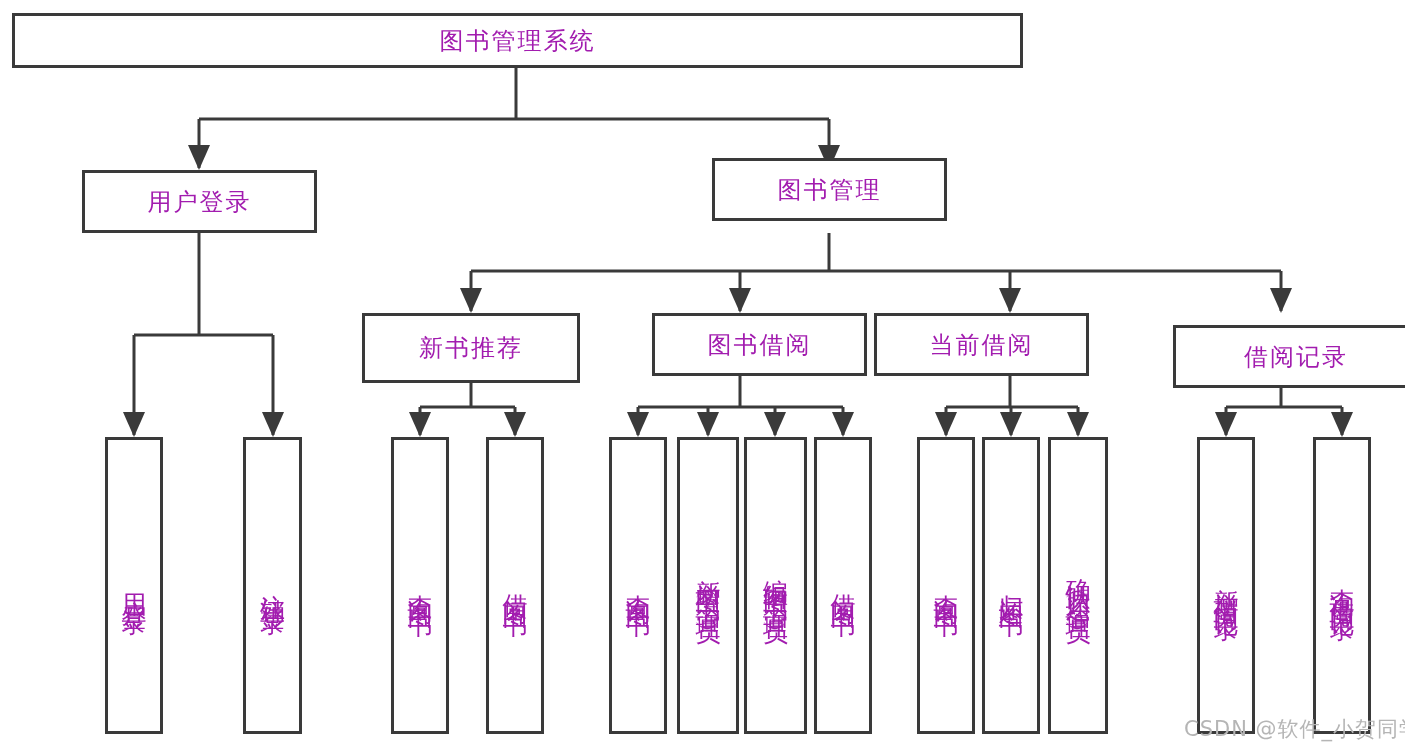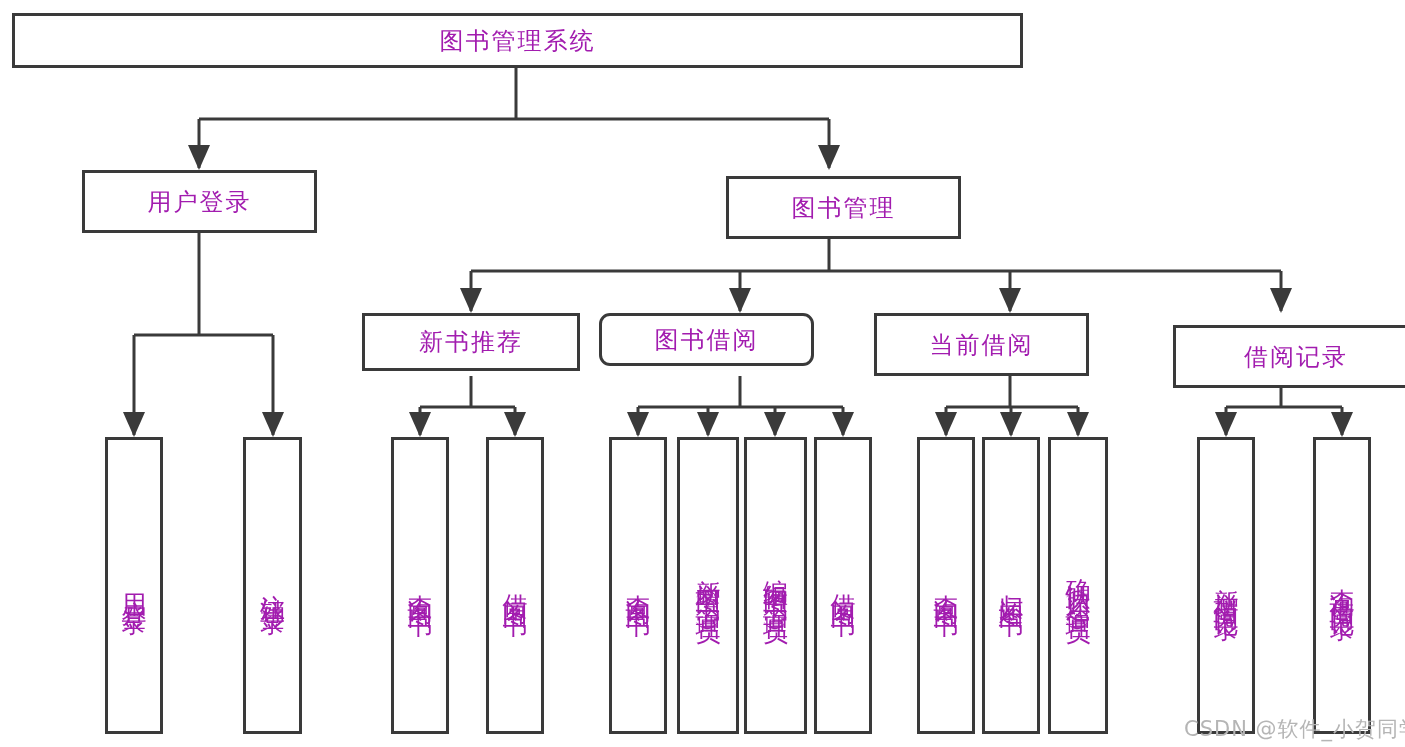--- a/index.html
+++ b/index.html
@@ -66,24 +66,24 @@
       <polygon points="1000,412 1022,412 1011,437"></polygon>
       <polygon points="1067,412 1089,412 1078,437"></polygon>
       <polygon points="1215,412 1237,412 1226,437"></polygon>
       <polygon points="1331,412 1353,412 1342,437"></polygon>
     </g>
   </svg>
 
   <div class="node" style="left:12px;top:13px;width:1011px;height:55px;">图书管理系统</div>
 
   <div class="node" style="left:82px;top:170px;width:235px;height:63px;">用户登录</div>
-  <div class="node" style="left:712px;top:176px;width:235px;height:63px;margin-left:14px;">图书管理</div>
+  <div class="node" style="left:712px;top:158px;width:235px;height:63px;">图书管理</div>
 
-  <div class="node" style="left:362px;top:313px;width:218px;height:58px;">新书推荐</div>
-  <div class="node" style="left:599px;top:313px;width:215px;height:53px;border-radius:11px;">图书借阅</div>
+  <div class="node" style="left:362px;top:313px;width:218px;height:70px;">新书推荐</div>
+  <div class="node" style="left:652px;top:313px;width:215px;height:63px;">图书借阅</div>
   <div class="node" style="left:874px;top:313px;width:215px;height:63px;">当前借阅</div>
   <div class="node" style="left:1173px;top:325px;width:246px;height:63px;">借阅记录</div>
 
   <div class="node leaf" style="left:105px;top:437px;width:58px;height:297px;">用户登录</div>
   <div class="node leaf" style="left:243px;top:437px;width:59px;height:297px;">注销登录</div>
 
   <div class="node leaf" style="left:391px;top:437px;width:58px;height:297px;">查询图书</div>
   <div class="node leaf" style="left:486px;top:437px;width:58px;height:297px;">借阅图书</div>
 
   <div class="node leaf" style="left:609px;top:437px;width:58px;height:297px;">查询图书</div>

